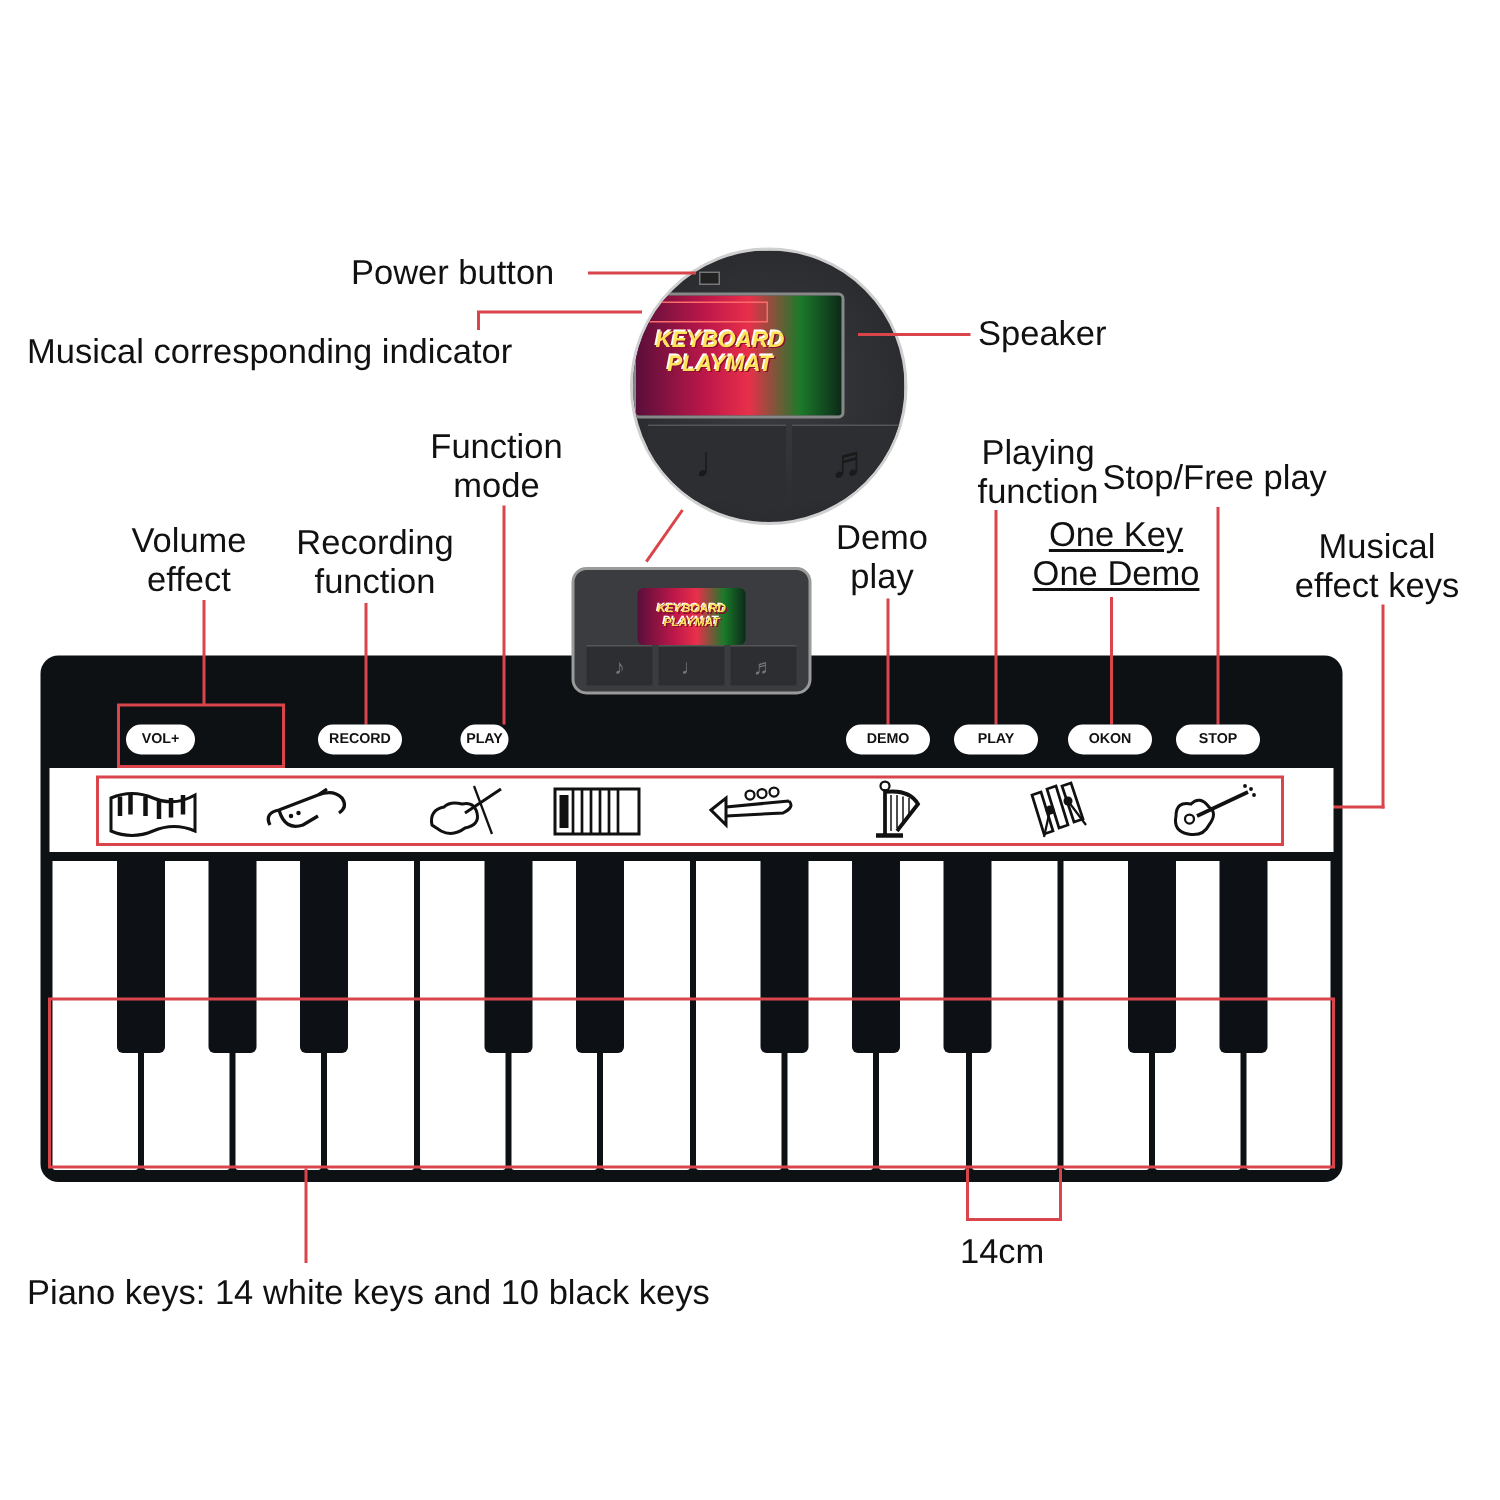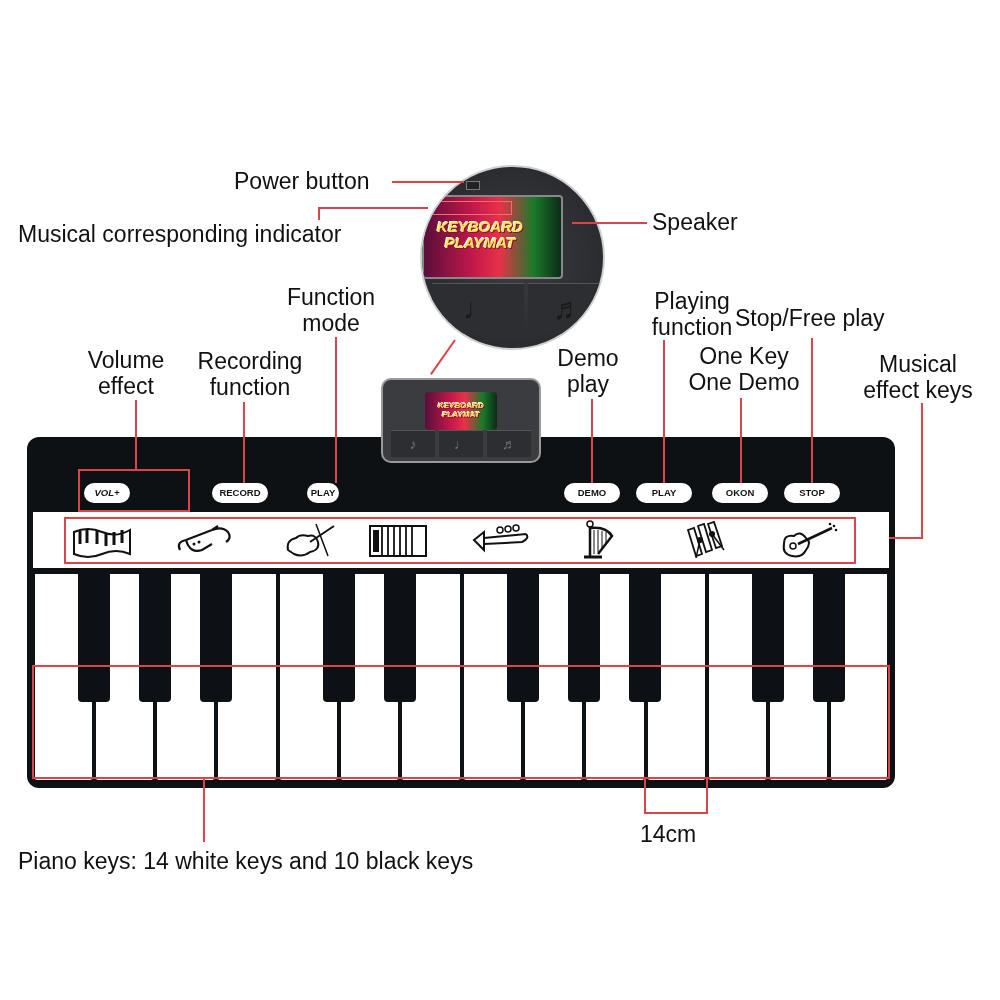--- a/index.html
+++ b/index.html
@@ -43,21 +43,21 @@
   <div>effect</div>
 </div>
 <div class="lbl" style="left:186px;top:348px;width:128px;">
   <div>Recording</div>
   <div>function</div>
 </div>
 <div class="lbl" style="left:548px;top:345px;width:80px;">
   <div>Demo</div>
   <div>play</div>
 </div>
-<div class="lbl" style="left:684px;top:343px;width:120px;">
+<div class="lbl" style="left:684px;top:343px;width:120px;text-decoration:underline;">
   <div>One Key</div>
   <div>One Demo</div>
 </div>
 <div class="lbl" style="left:852px;top:351px;width:132px;">
   <div>Musical</div>
   <div>effect keys</div>
 </div>
 
 <div class="lbl left" style="left:18px;top:848px;">Piano keys: 14 white keys and 10 black keys</div>
 <div class="lbl" style="left:640px;top:821px;">14cm</div>
@@ -99,21 +99,21 @@
 <div class="rbox" style="left:78px;top:469px;width:112px;height:43px;"></div>
 <div class="rl" style="left:243px;top:402px;width:2px;height:81px;"></div>
 <div class="rl" style="left:335px;top:337px;width:2px;height:146px;"></div>
 <div class="rl" style="left:591px;top:399px;width:2px;height:84px;"></div>
 <div class="rl" style="left:663px;top:340px;width:2px;height:143px;"></div>
 <div class="rl" style="left:740px;top:398px;width:2px;height:85px;"></div>
 <div class="rl" style="left:811px;top:338px;width:2px;height:145px;"></div>
 <div class="rl" style="left:921px;top:403px;width:2px;height:136px;"></div>
 <div class="rl" style="left:855px;top:537px;width:68px;height:2px;"></div>
 
-<div class="btn" style="left:84px;width:46px;font-style:italic;">VOL+</div>
+<div class="btn" style="left:84px;width:46px;">VOL+</div>
 <div class="btn" style="left:136px;width:46px;border-radius:0 10px 10px 0;margin-top:48px;">VOL-</div>
 <div class="btn" style="left:212px;width:56px;">RECORD</div>
 <div class="btn" style="left:307px;width:32px;">PLAY BACK</div>
 <div class="btn" style="left:564px;width:56px;">DEMO</div>
 <div class="btn" style="left:636px;width:56px;">PLAY</div>
 <div class="btn" style="left:712px;width:56px;">OKON</div>
 <div class="btn" style="left:784px;width:56px;">STOP</div>
 
 <div class="strip"></div>
 <div class="rbox" style="left:64px;top:517px;width:792px;height:47px;"></div>

